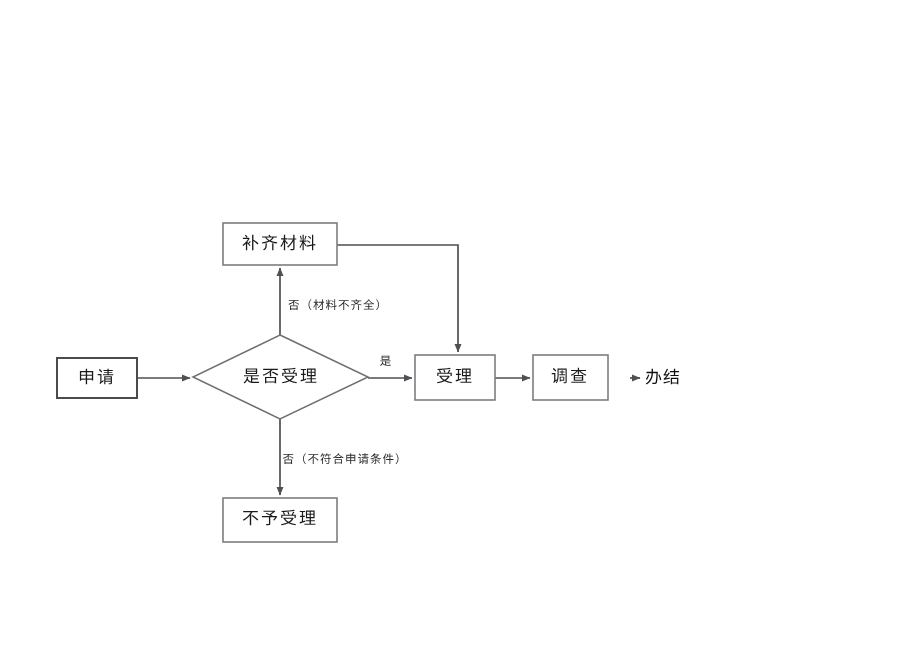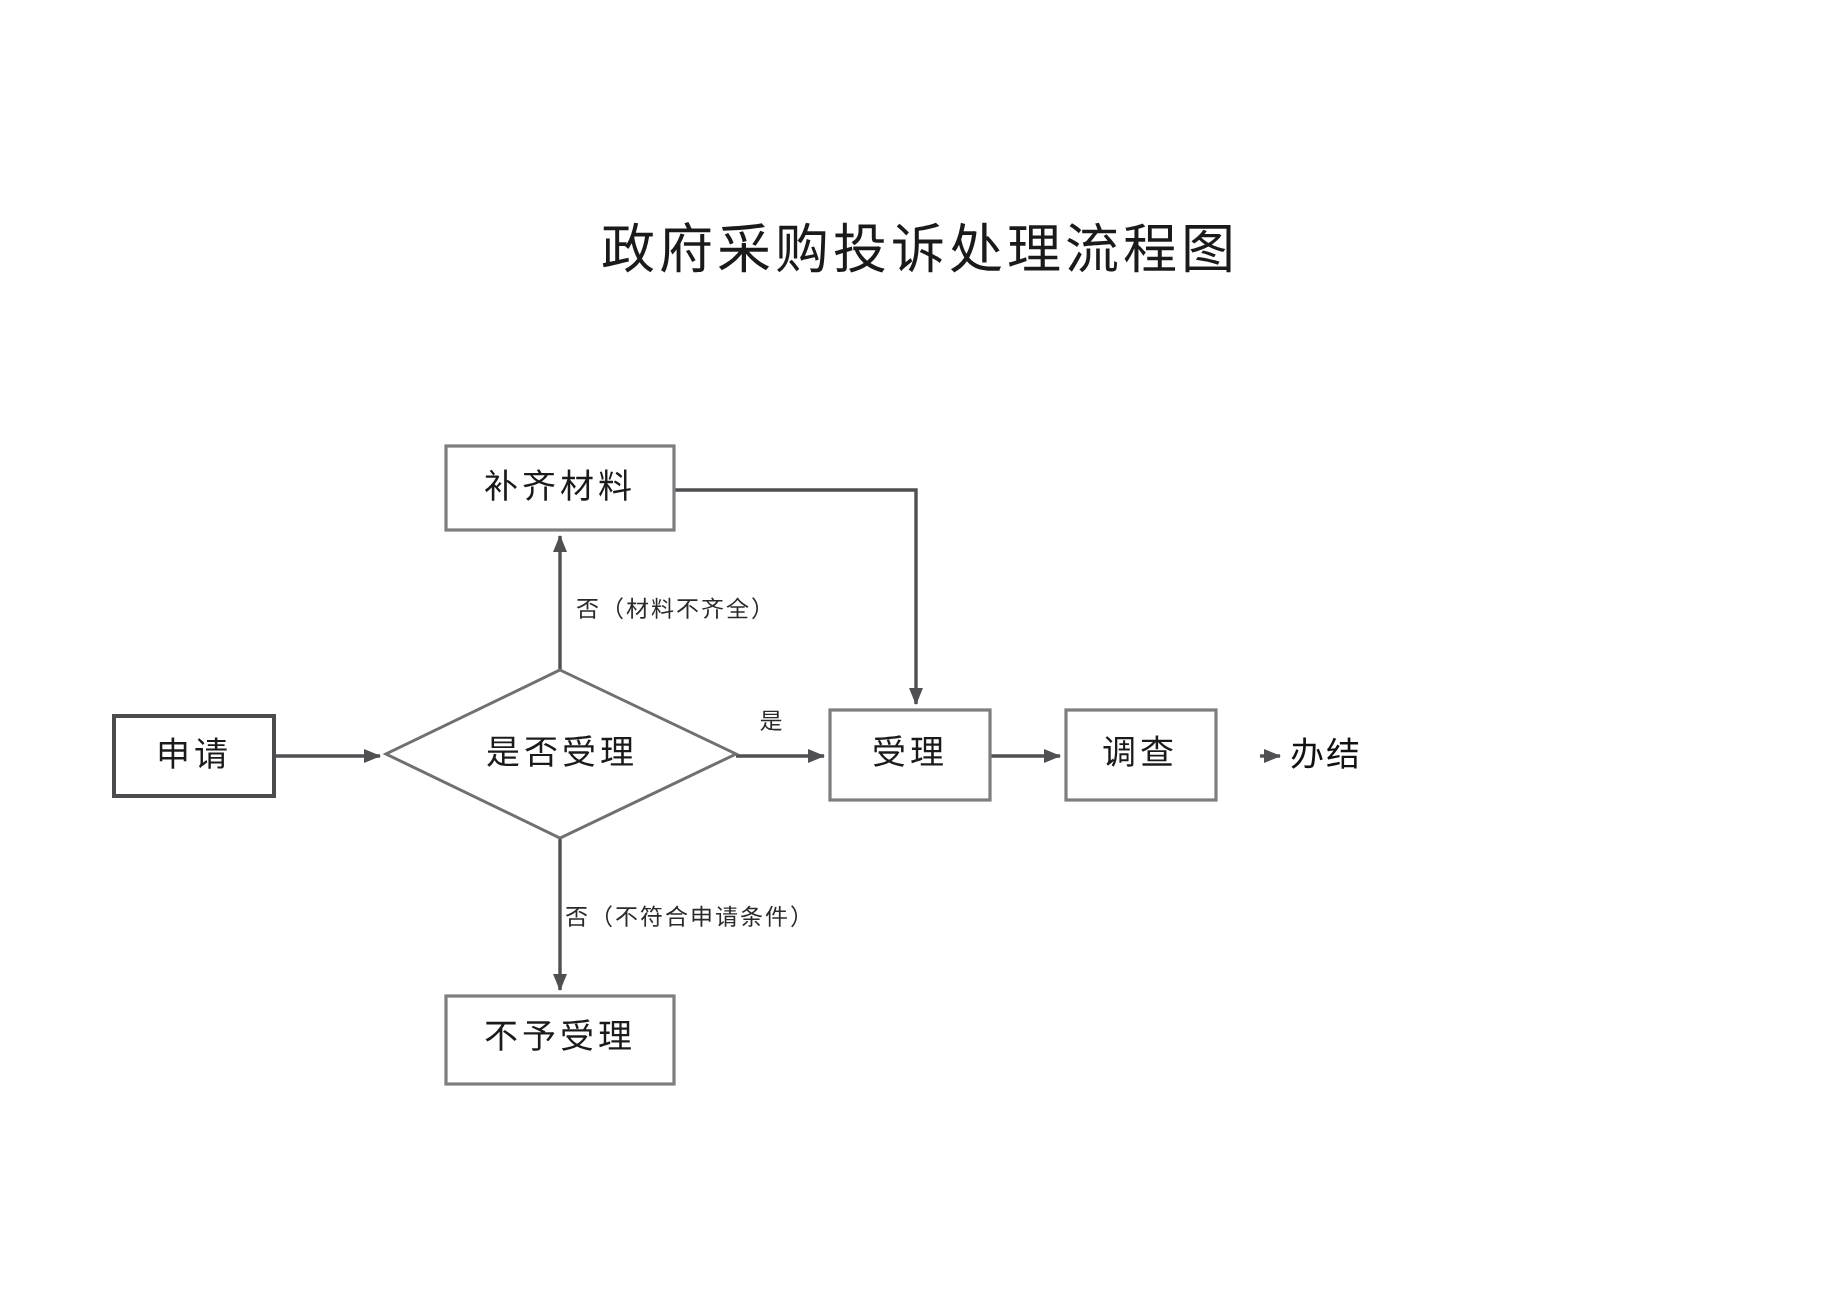--- a/index.html
+++ b/index.html
@@ -82,21 +82,20 @@
     letter-spacing: 1px;
     fill: #111111;
     dominant-baseline: middle;
   }
 </style>
 </head>
 <body>
 
 <div id="page">
 
-  <div id="chart-title">政府采购投诉处理流程图</div>
 
   <svg id="flow-svg" viewBox="0 0 920 651" xmlns="http://www.w3.org/2000/svg">
     <defs>
       <marker id="arrowhead" markerWidth="9" markerHeight="8" refX="8" refY="4" orient="auto" markerUnits="userSpaceOnUse">
         <path d="M0,0.5 L8.5,4 L0,7.5 z" fill="#4f4f54"></path>
       </marker>
     </defs>
 
     <g>
 

